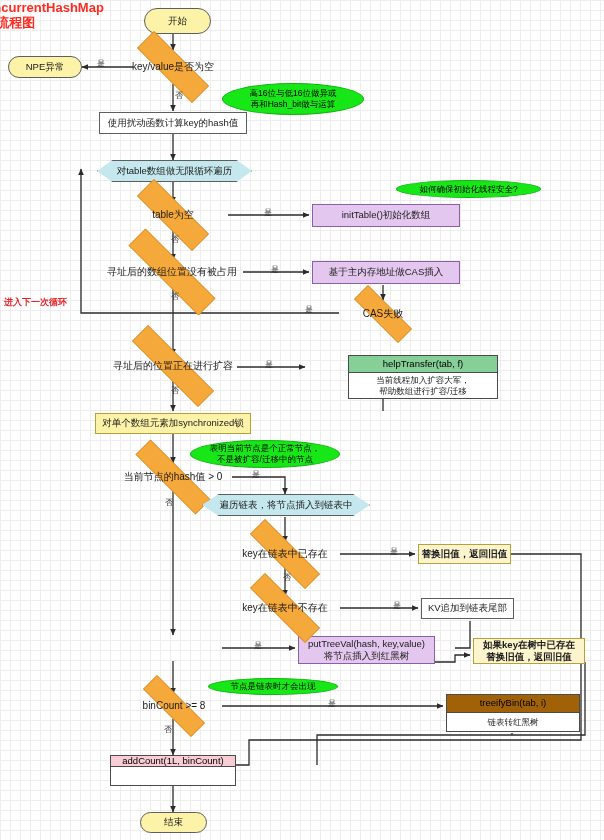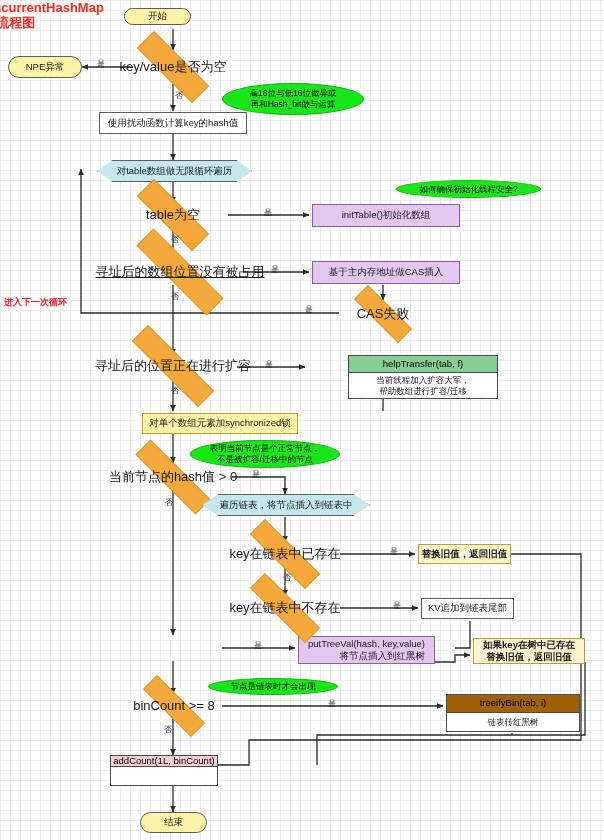--- a/index.html
+++ b/index.html
@@ -43,27 +43,27 @@
     border: 1.6px solid #5e5e5e;
     border-radius: 999px;
     font-size: 9.5px;
   }
   .rect {
     background: #ffffff;
     border: 1.3px solid #5e5e5e;
     font-size: 9.5px;
   }
   .rect-purple { background: #e3c7ee; border: 1.3px solid #8b5fa3; }
-  .rect-yellow { background: #fdf3a8; border: 1.3px solid #b9a13a; margin-left: 47px; }
+  .rect-yellow { background: #fdf3a8; border: 1.3px solid #b9a13a; }
   .rect-cream  { background: #fbf4cd; border: 1.3px solid #b9a13a; font-weight: bold; }
 
   .diamond {
     background: transparent;
     border: none;
-    font-size: 13px;
+    font-size: 10px;
     z-index: 3;
   }
   .diamond .dshape {
     position: absolute; left: 0; top: 0; width: 100%; height: 100%;
     background: #f6a93b;
     border: 1.3px solid #c8801c;
     transform: rotate(45deg) scale(0.707);
     z-index: -1;
   }
   .diamond .dlabel { position: relative; z-index: 2; }
@@ -223,21 +223,21 @@
       <path d="M585,662 L585,735 L317,735 L317,762"></path>
       <path d="M317,762 L317,765"></path>
 
       <path d="M512,733 L512,735"></path>
     </g>
   </svg>
 
   <div id="title">ConcurrentHashMap
 put流程图</div>
 
-  <div class="node terminator" style="left:124px; top:8px; width:67px; height:17px;">开始</div>
+  <div class="node terminator" style="left:144px; top:8px; width:67px; height:26px;">开始</div>
 
   <div class="node terminator" style="left:8px; top:56px; width:74px; height:22px;">NPE异常</div>
 
   <div class="node diamond" style="left:118px; top:50px; width:110px; height:34px;">
     <span class="dshape"></span>
     <span class="dlabel">key/value是否为空</span>
   </div>
 
   <div class="node rect" style="left:99px; top:112px; width:148px; height:22px;">使用扰动函数计算key的hash值</div>
 
@@ -246,21 +246,21 @@
     <span class="hlabel">对table数组做无限循环遍历</span>
   </div>
 
   <div class="node diamond" style="left:118px; top:198px; width:110px; height:34px;">
     <span class="dshape"></span>
     <span class="dlabel">table为空</span>
   </div>
 
   <div class="node rect rect-purple" style="left:312px; top:204px; width:148px; height:23px;">initTable()初始化数组</div>
 
-  <div class="node diamond" style="left:110px; top:255px; width:140px; height:34px;text-decoration:underline;">
+  <div class="node diamond" style="left:102px; top:255px; width:140px; height:34px;">
     <span class="dshape"></span>
     <span class="dlabel">寻址后的数组位置没有被占用</span>
   </div>
 
   <div class="node rect rect-purple" style="left:312px; top:261px; width:148px; height:23px;">基于主内存地址做CAS插入</div>
 
   <div class="node diamond" style="left:339px; top:300px; width:88px; height:28px;">
     <span class="dshape"></span>
     <span class="dlabel">CAS失败</span>
   </div>
@@ -296,37 +296,37 @@
   <div class="node rect rect-cream" style="left:418px; top:544px; width:93px; height:20px;">替换旧值，返回旧值</div>
 
   <div class="node diamond" style="left:230px; top:593px; width:110px; height:30px;">
     <span class="dshape"></span>
     <span class="dlabel">key在链表中不存在</span>
   </div>
 
   <div class="node rect" style="left:421px; top:598px; width:93px; height:21px;">KV追加到链表尾部</div>
 
 
-  <div class="node rect rect-purple twoline" style="left:298px; top:636px; width:137px; height:28px; display:flex;text-align:right;">putTreeVal(hash, key,value)
+  <div class="node rect rect-purple twoline" style="left:298px; top:636px; width:137px; height:28px; display:flex;">putTreeVal(hash, key,value)
 将节点插入到红黑树</div>
 
   <div class="node rect rect-cream twoline" style="left:473px; top:638px; width:112px; height:26px;">如果key在树中已存在
 替换旧值，返回旧值</div>
 
   <div class="node diamond" style="left:126px; top:692px; width:96px; height:28px;">
     <span class="dshape"></span>
     <span class="dlabel">binCount &gt;= 8</span>
   </div>
 
   <div class="twopart" style="left:446px; top:694px; width:134px; height:38px;">
     <div class="hd hd-cyan" style="height:18px;">treeifyBin(tab, i)</div>
     <div class="bd">链表转红黑树</div>
   </div>
 
-  <div class="twopart" style="left:110px; top:755px; width:108px; height:31px;gap:20px;">
+  <div class="twopart" style="left:110px; top:755px; width:126px; height:31px;gap:20px;">
     <div class="hd hd-pink" style="height:15px;">addCount(1L, binCount)</div>
     <div class="bd">Map的KV总数+1</div>
   </div>
 
   <div class="node terminator" style="left:140px; top:812px; width:67px; height:21px;">结束</div>
 
   <div class="callout" style="left:222px; top:83px; width:142px; height:32px;">高16位与低16位做异或
 再和Hash_bit做与运算</div>
 
   <div class="callout" style="left:396px; top:180px; width:145px; height:18px;">如何确保初始化线程安全?</div>

